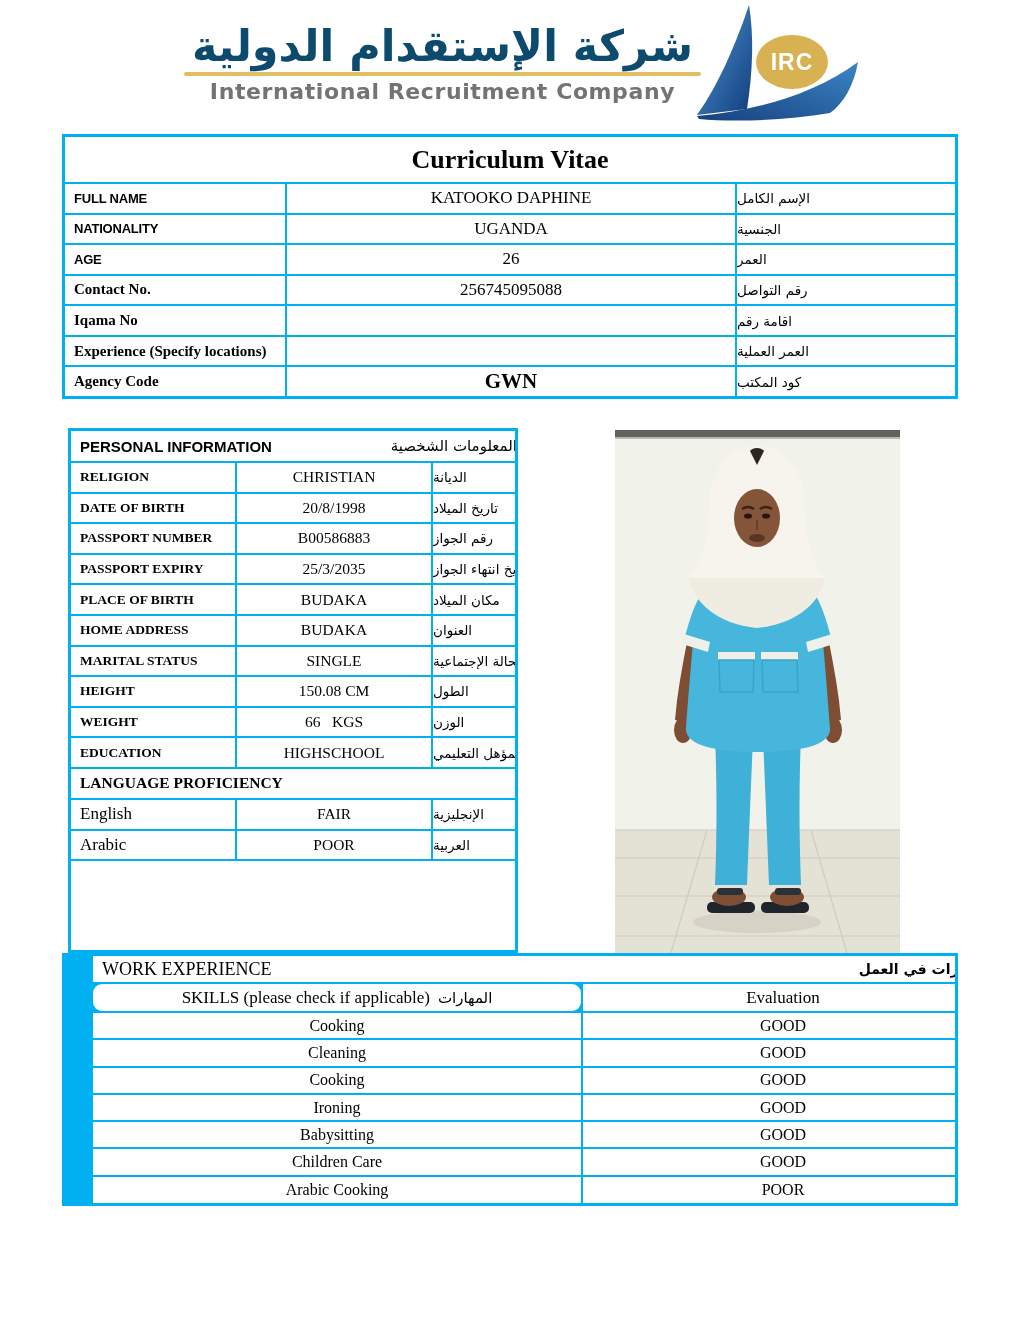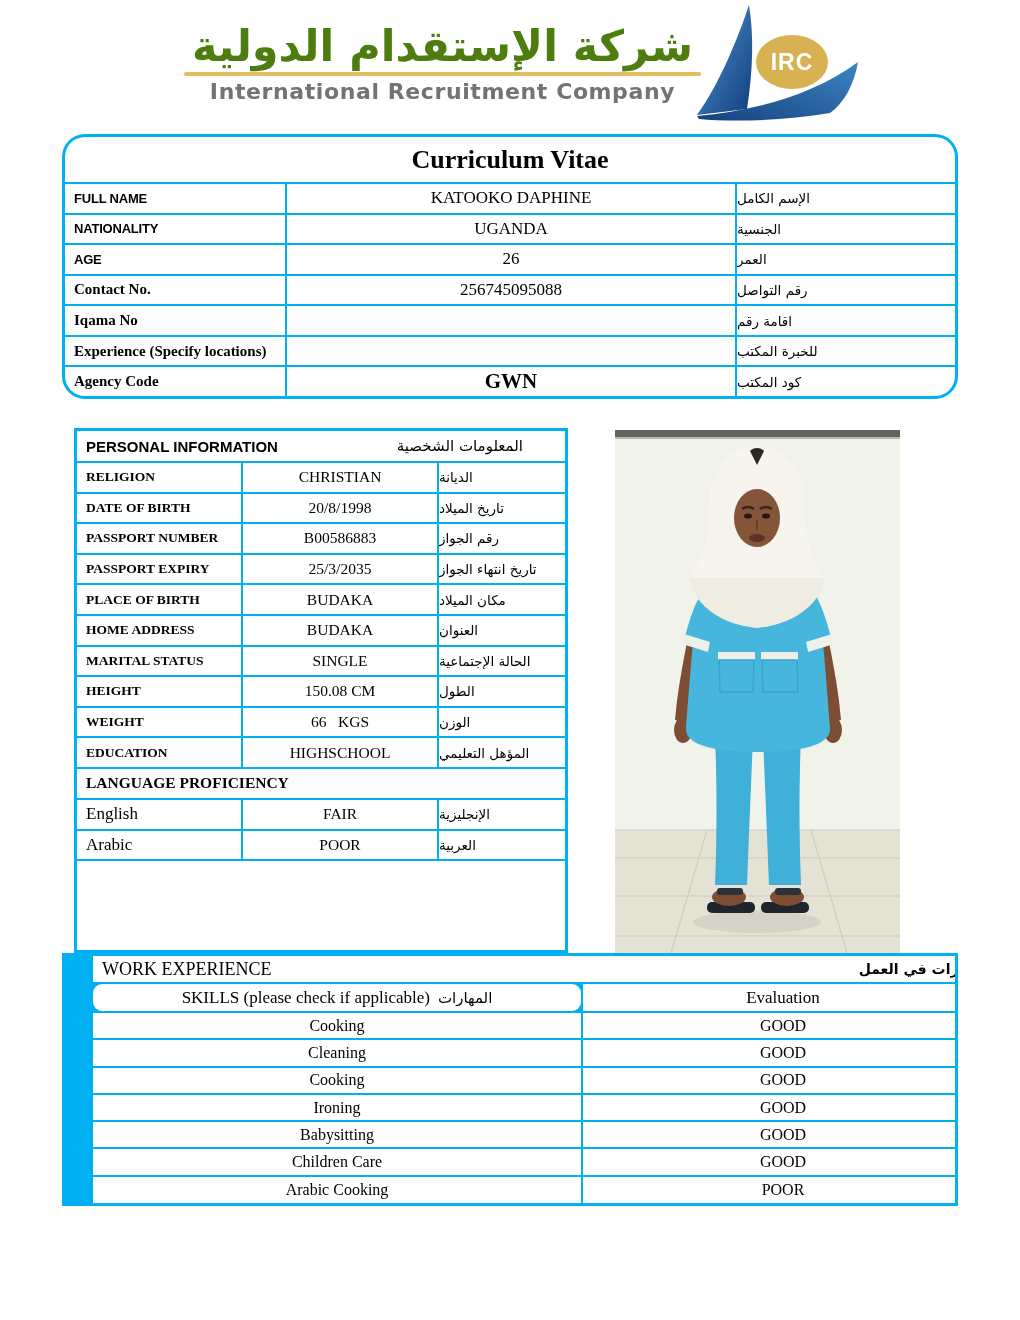--- a/index.html
+++ b/index.html
@@ -6,21 +6,21 @@
   html,body { margin:0; padding:0; background:#ffffff; }
   .page {
     position:relative; width:1020px; height:1320px; background:#ffffff;
     overflow:hidden; font-family:"Liberation Serif","DejaVu Serif",serif; color:#000;
   }
 
   
   .brand { position:absolute; left:170px; top:22px; width:545px; text-align:center; }
   .brand-ar {
     font-family:"DejaVu Sans",sans-serif; font-weight:bold; font-size:43px;
-    color:#4d7c0f; line-height:1.15; direction:rtl;
+    color:#0c4a6e; line-height:1.15; direction:rtl;
   }
   .brand-line { height:4px; background:#e2bd62; margin:1px 14px 3px; border-radius:2px; }
   .brand-en {
     font-family:"DejaVu Sans",sans-serif; font-weight:bold; font-size:22px;
     color:#737373; letter-spacing:0.6px;
   }
   .logo { position:absolute; left:693px; top:4px; width:168px; height:120px; }
 
   
   .tbl {
@@ -36,32 +36,31 @@
     font-family:"DejaVu Sans",sans-serif; font-size:13.5px; direction:rtl;
   }
   .val { font-size:17px; white-space:pre; }
   .val-big { font-size:21px; font-weight:bold; }
 
   
   .tbl-cv {
     left:62px; top:134px; width:896px; height:265px;
     grid-template-columns:220px 448px 218px;
     grid-template-rows:45px repeat(7, 28.57px);
-    border-radius:23px;
   }
   .cv-title { font-size:26px; font-weight:bold; }
   .lbl-sans {
     font-family:"Liberation Sans","DejaVu Sans",sans-serif;
     font-weight:bold; font-size:13px; letter-spacing:-0.2px;
   }
   .lbl-serif { font-weight:bold; font-size:15px; }
 
   
   .tbl-personal {
-    left:74px; top:428px; width:494px; height:525px;
+    left:68px; top:428px; width:450px; height:525px;
     grid-template-columns:164px 194px 126px;
     grid-template-rows:30px repeat(10, 28.6px) 29px 28.6px 28.6px 1fr;
   }
   .p-head-en {
     font-family:"Liberation Sans","DejaVu Sans",sans-serif;
     font-weight:bold; font-size:15px;
   }
   .p-head .ar { font-size:15px; padding-right:42px; }
   .p-head { justify-content:space-between; padding-left:9px; }
   .p-lbl { font-weight:bold; font-size:13.5px; }
@@ -137,21 +136,21 @@
     <div class="cell c-left lbl-serif">Contact No.</div>
     <div class="cell c-center val">256745095088</div>
     <div class="cell c-right ar" dir="rtl">رقم التواصل</div>
 
     <div class="cell c-left lbl-serif">Iqama No</div>
     <div class="cell c-center val"></div>
     <div class="cell c-right ar" dir="rtl">اقامة رقم</div>
 
     <div class="cell c-left lbl-serif">Experience (Specify locations)</div>
     <div class="cell c-center val"></div>
-    <div class="cell c-right ar" dir="rtl">للخبرة المكتب</div>
+    <div class="cell c-right ar" dir="rtl">العمر العملية</div>
 
     <div class="cell c-left lbl-serif">Agency Code</div>
     <div class="cell c-center val val-big">GWN</div>
     <div class="cell c-right ar" dir="rtl">كود المكتب</div>
   </div>
 
   <div class="tbl tbl-personal">
     <div class="cell span-all p-head">
       <span class="p-head-en">PERSONAL INFORMATION</span>
       <span class="ar" dir="rtl">المعلومات الشخصية</span>

